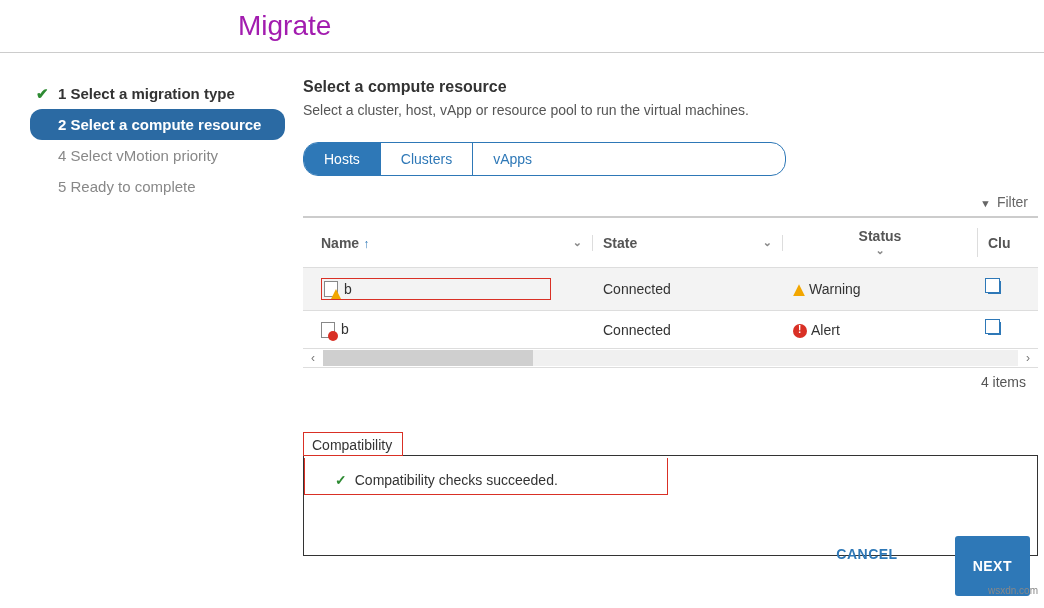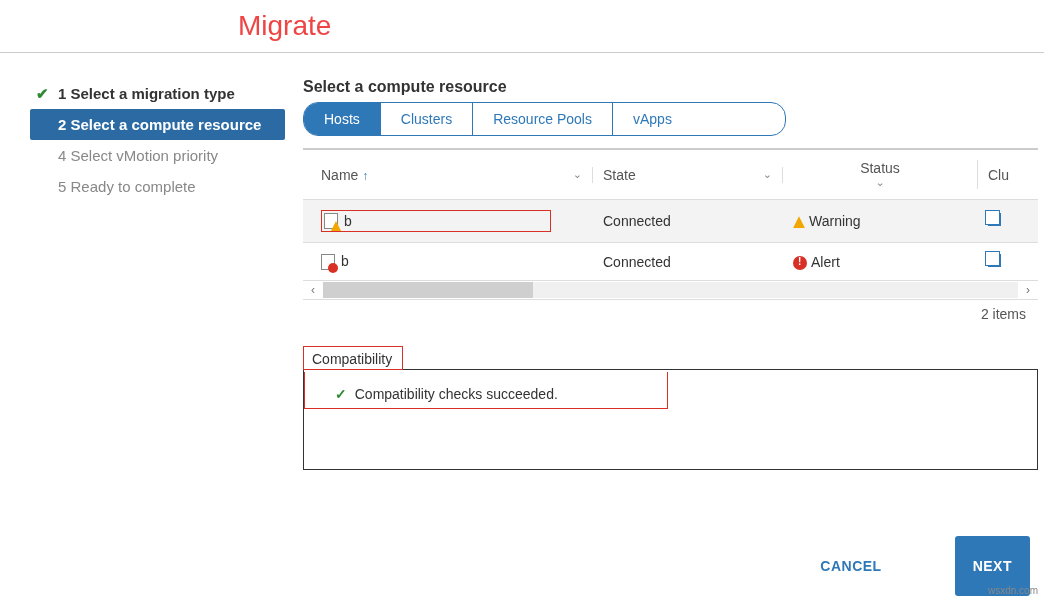--- a/index.html
+++ b/index.html
@@ -9,21 +9,21 @@
       color: #333;
       background: #fff;
       width: 1044px;
       height: 608px;
       overflow: hidden;
     }
     .header {
       padding: 10px 0 10px 238px;
       font-size: 28px;
       font-weight: 300;
-      color: #ef4444;
+      color: #a21caf;
       border-bottom: 1px solid #ccc;
     }
     .layout { display: flex; }
     .sidebar {
       width: 285px;
       padding: 25px 0 0 30px;
       flex-shrink: 0;
     }
     .step {
       padding: 7px 10px 7px 28px;
@@ -37,21 +37,21 @@
       content: "✔";
       position: absolute;
       left: 6px;
       color: #2e8b33;
       font-weight: bold;
     }
     .step.active {
       background: #2b6aa3;
       color: #fff;
       font-weight: 600;
-      border-radius: 2px;
+      border-radius: 12px;
     }
     .main {
       flex: 1;
       padding: 25px 0 0 18px;
     }
     .sec-title { font-weight: 700; font-size: 16px; margin-bottom: 6px; }
     .sec-sub { color: #555; margin-bottom: 24px; }
     .tabs {
       display: flex;
       border: 1px solid #2e78b7;
@@ -81,21 +81,21 @@
       font-size: 14px;
       gap: 6px;
     }
     .filter-icon::before { content: "▼"; font-size: 11px; transform: scaleY(0.9); display:inline-block;}
     .grid-head, .grid-row {
       display: flex;
       align-items: center;
       border-top: 1px solid #ddd;
       padding: 10px 0;
     }
-    .grid-head { font-weight: 400; color: #555; border-top: 2px solid #ccc; }
+    .grid-head { font-weight: 700; color: #555; border-top: 2px solid #ccc; }
     .grid-head .col { display: flex; align-items: center; justify-content: space-between; padding-right: 10px; border-right: 1px solid #ddd; }
     .col-name { width: 290px; padding-left: 18px; }
     .col-state { width: 190px; padding-left: 10px; }
     .col-status { width: 195px; padding-left: 10px; flex-direction: column; }
     .col-cl { width: 55px; padding-left: 10px; }
     .sort-arrow { color: #2e78b7; margin-left: 4px; font-size: 12px; }
     .chev { color: #888; font-size: 11px; }
     .grid-row { border-bottom: none; }
     .grid-row.selected { background: #f3f3f3; }
     .host-icon { display:inline-block; width:14px; height:16px; border:1px solid #888; margin-right:6px; position:relative; background:#fff; vertical-align:middle;}
@@ -106,55 +106,59 @@
     .mini-warn{position:absolute; bottom:-3px; right:-4px; width:10px;height:10px;background:#f2a600;clip-path:polygon(50% 0,100% 100%,0 100%);}
     .mini-alert{position:absolute; bottom:-4px; right:-4px; width:10px;height:10px;background:#d93025;border-radius:50%;}
     .col-cl .clone-icon{display:inline-block;width:13px;height:13px;border:1px solid #2e78b7;position:relative;}
     .col-cl .clone-icon::before{content:"";position:absolute;width:13px;height:13px;border:1px solid #2e78b7;left:-4px;top:-4px;background:#fff;}
     .sel-box{ border:1px solid #d93025; padding:2px 2px; display:inline-flex; align-items:center; width:230px;}
     .scrollbar-row{display:flex;align-items:center;border-top:1px solid #ddd;}
     .scrollbar-row .arrow{width:20px;text-align:center;color:#777;font-size:12px;padding:2px 0;cursor:pointer;}
     .scrollbar-row .track{flex:1;background:#f0f0f0;height:16px;position:relative;}
     .scrollbar-row .thumb{position:absolute;left:0;width:210px;height:16px;background:#cfcfcf;}
     .items-count{text-align:right;border-top:1px solid #ddd;padding:6px 12px;color:#555;}
-    .compat-wrap{margin-top:18px;}
+    .compat-wrap{margin-top:36px;}
     .compat-label-box{border:1px solid #d93025;display:inline-block;padding:4px 10px 2px 8px;position:relative;z-index:2;background:#fff;}
     .compat-body{border:1px solid #333;margin-top:-1px;padding:16px 16px 60px 30px;width:735px;}
     .compat-row-hi{border:1px solid #d93025;border-top:none;display:inline-block;padding:0px 8px 6px 8px;margin-left:-30px;margin-top:-16px;padding-left:30px;padding-top:14px;width:364px;}
     .check{color:#2e8b33;margin-right:8px;font-weight:bold;}
-    .footer{position:absolute;bottom:12px;left:0;right:8px;display:flex;justify-content:flex-end;align-items:center;gap:20px;padding-right:6px;}
+    .footer{position:absolute;bottom:12px;left:0;right:8px;display:flex;justify-content:flex-end;gap:4px;padding-right:6px;}
     .btn-text{color:#2e78b7;font-weight:600;letter-spacing:0.5px;cursor:pointer;padding:10px 8px;}
     .btn-outline{color:#2e78b7;border:1px solid #bbb;padding:10px 20px;font-weight:600;letter-spacing:0.5px;cursor:pointer;border-radius:3px;}
     .btn-primary{background:#2e78b7;color:#fff;padding:22px 18px;font-weight:600;letter-spacing:0.5px;cursor:pointer;border-radius:3px;margin-left:45px;}
     .watermark{position:absolute;bottom:12px;right:6px;font-size:10px;color:#888;}
   </style>
 </head>
 <body>
 
 <div class="header">Migrate</div>
 
 <div class="layout">
   <div class="sidebar">
     <div class="step done"><span>1</span> <span>Select a migration type</span></div>
     <div class="step active"><span>2</span> <span>Select a compute resource</span></div>
     <div class="step"><span>4</span> <span>Select vMotion priority</span></div>
     <div class="step"><span>5</span> <span>Ready to complete</span></div>
   </div>
 
   <div class="main">
     <div class="sec-title">Select a compute resource</div>
+    <div class="sec-sub">Select a cluster, host, vApp or resource pool to run the virtual machines.</div>
 
     <div class="tabs">
       <div class="tab sel">Hosts</div>
       <div class="tab">Clusters</div>
-      <div class="tab">Resource Pools</div>
       <div class="tab">vApps</div>
     </div>
 
     <div class="table-wrap">
+      <div class="filter-bar">
+        <span class="filter-icon"></span>
+        <span>Filter</span>
+      </div>
       <div class="grid-head">
         <div class="col col-name">
             <span><span>Name</span><span class="sort-arrow">↑</span></span>
             <span class="chev">⌄</span>
           </div>
         <div class="col col-state">
             <span>State</span>
             <span class="chev">⌄</span>
           </div>
         <div class="col col-status">
@@ -185,21 +189,21 @@
         <div class="col-cl"><span class="clone-icon"></span></div>
       </div>
 
       <div class="scrollbar-row">
         <div class="arrow">‹</div>
         <div class="track">
             <div class="thumb"></div>
           </div>
         <div class="arrow">›</div>
       </div>
-      <div class="items-count">2 items</div>
+      <div class="items-count">4 items</div>
     </div>
 
     <div class="compat-wrap">
       <div class="compat-label-box">Compatibility</div>
       <div class="compat-body">
         <div class="compat-row-hi">
           <span class="check">✓</span><span>Compatibility checks succeeded.</span>
         </div>
       </div>
     </div>

